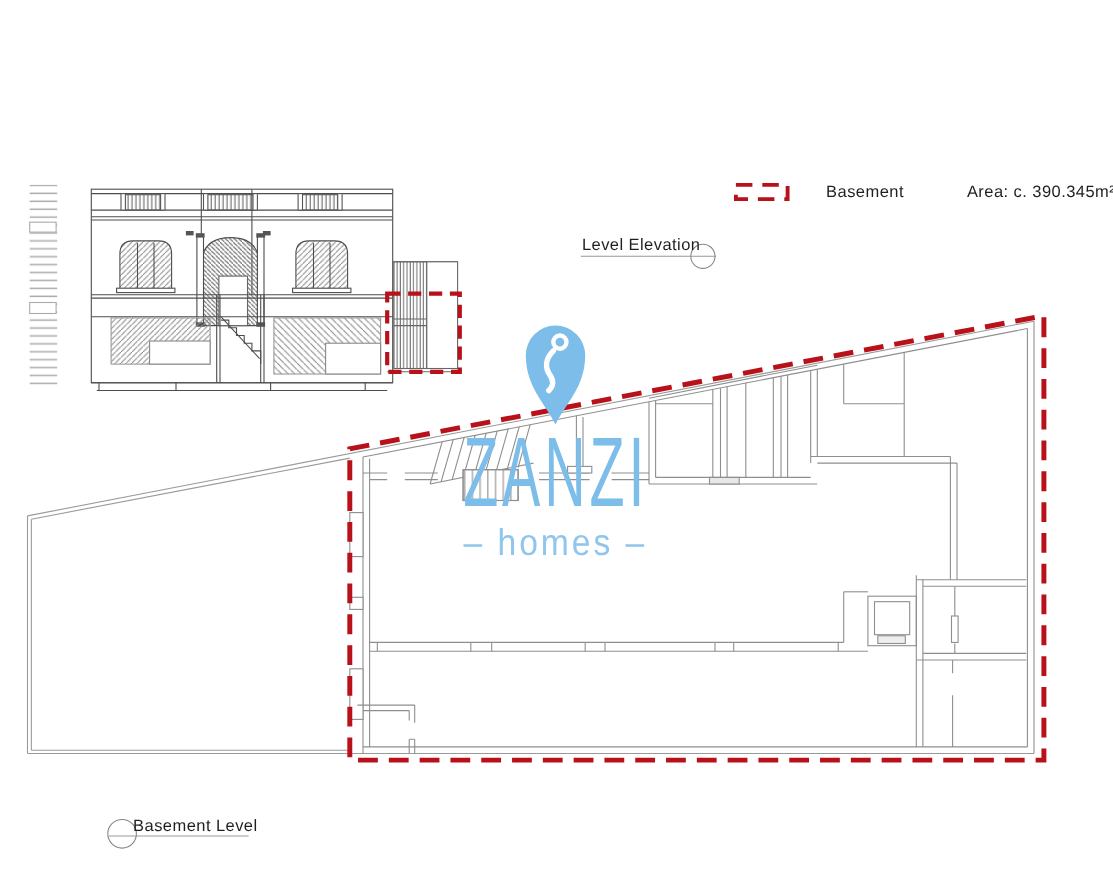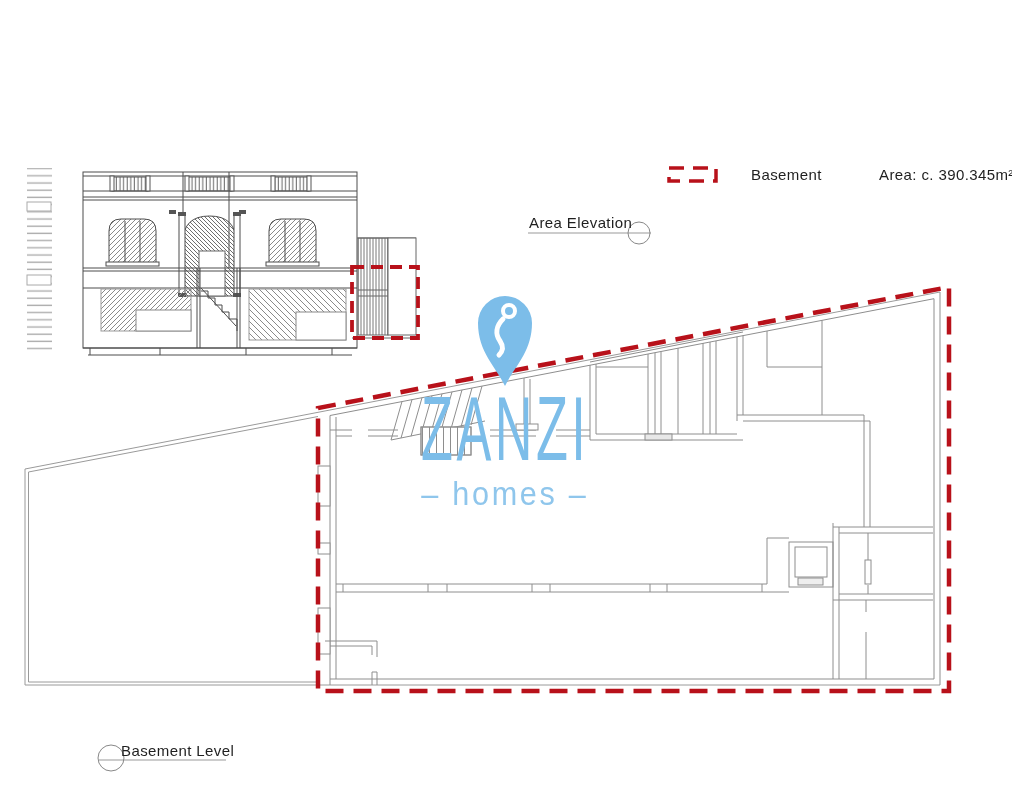--- a/index.html
+++ b/index.html
@@ -263,15 +263,15 @@
       <circle cx="509" cy="311" r="6" fill="none" stroke="#fff" stroke-width="4"></circle>
       <path d="M503,319 C496,326 495,334 500,341 C504,347 503,351 499,355" fill="none" stroke="#fff" stroke-width="5" stroke-linecap="round"></path>
     </g>
     <text class="brand-text" transform="scale(0.58 1)" x="871" y="460" text-anchor="middle" font-size="90" letter-spacing="6" fill="#7cbde9">ZANZI</text>
     <text class="brand-text" transform="scale(0.9 1)" x="561" y="505" text-anchor="middle" font-size="34" letter-spacing="3" fill="#8fc6ec">– homes –</text>
   </g>
 </svg>
 
   <div class="lbl lbl-legend">Basement</div>
   <div class="lbl lbl-area">Area: c. 390.345m²</div>
-  <div class="lbl lbl-fe">Area Elevation</div>
+  <div class="lbl lbl-fe">Level Elevation</div>
   <div class="lbl lbl-bl">Basement Level</div>
 </div>
 
 </body></html>

